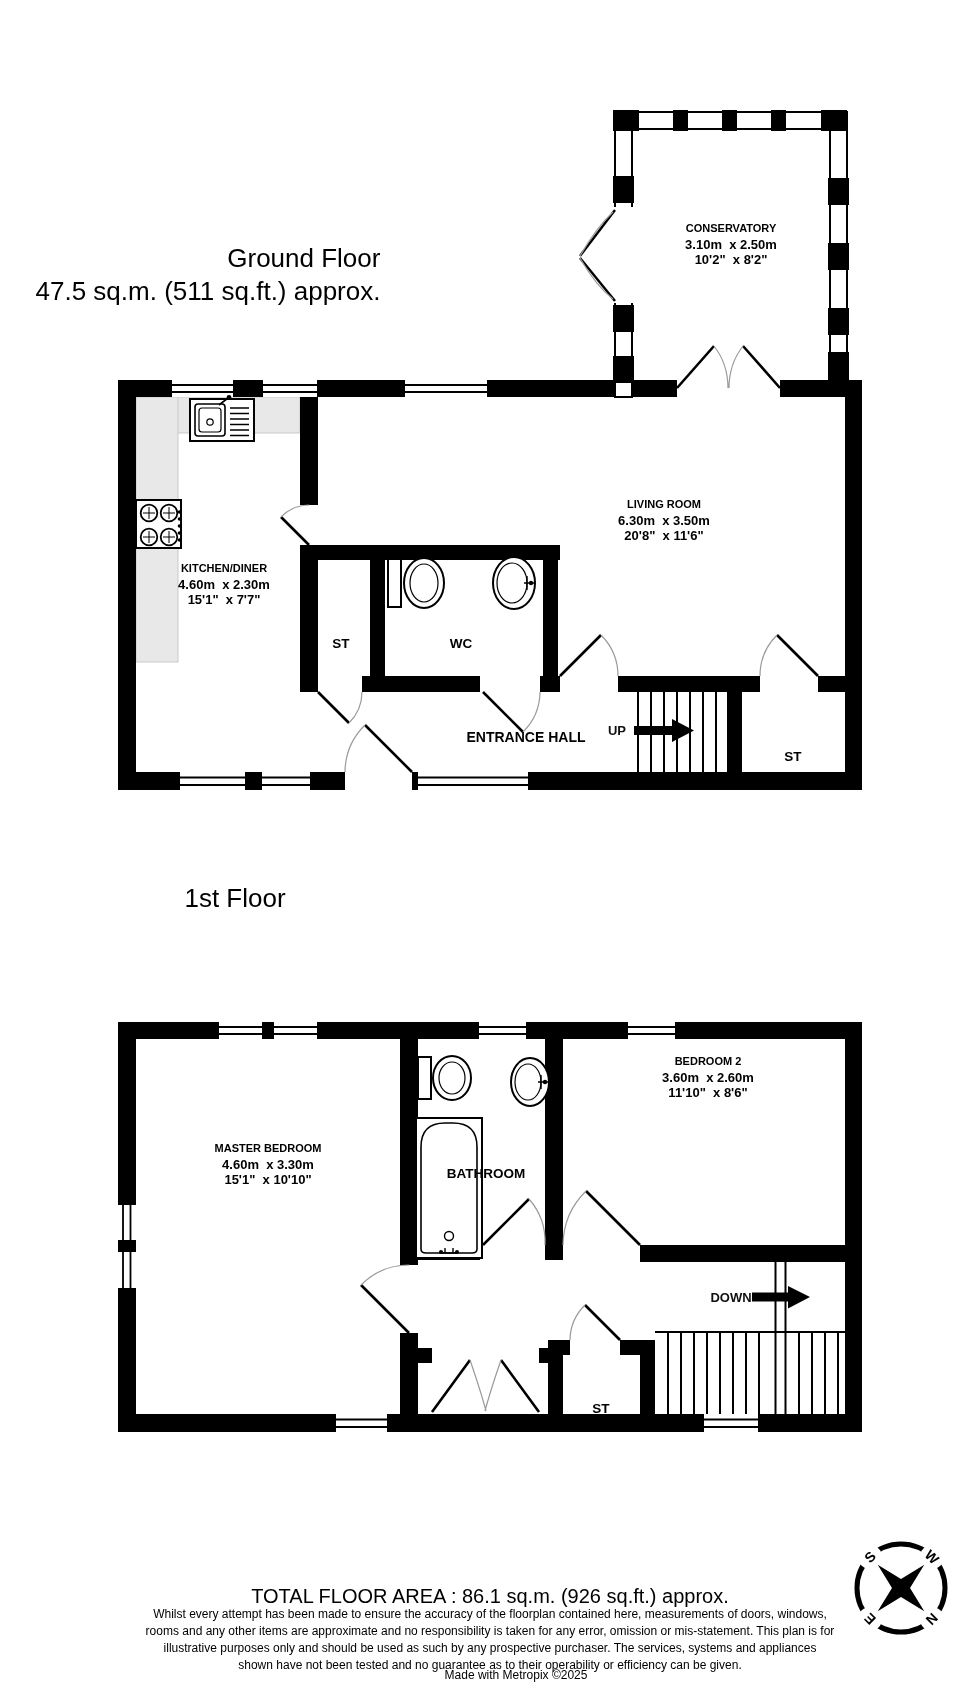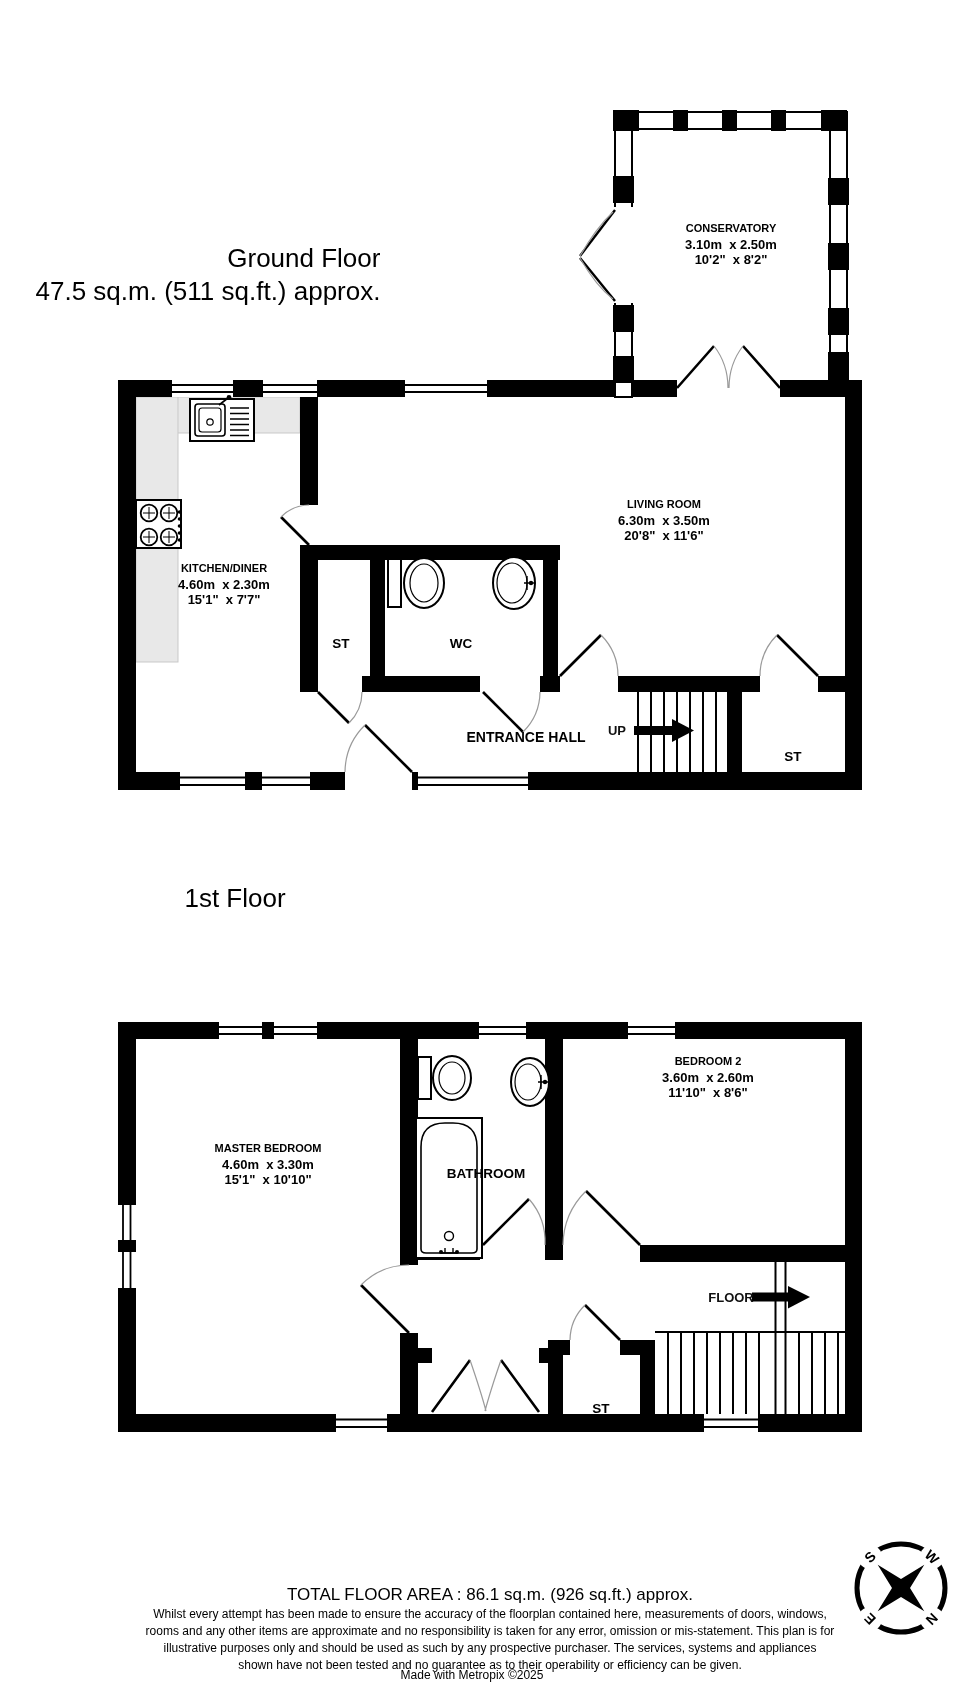--- a/index.html
+++ b/index.html
@@ -7,21 +7,21 @@
         font-family:"Liberation Sans", sans-serif;color:#000;}
   svg{position:absolute;left:0;top:0;}
   .lbl{position:absolute;transform:translateX(-50%);text-align:center;white-space:nowrap;}
   .room{font-weight:bold;font-size:13px;line-height:15.5px;}
   .room .nm{font-size:11px;}
   .room .dims{white-space:pre;}
   .small-room{font-weight:bold;font-size:13.5px;margin-top:20px;}
   .hall{font-weight:bold;font-size:14px;margin-left:48px;}
   .stair-word{font-size:13px;font-weight:700;color:#111;}
   .floor-title{font-size:26px;line-height:33px;font-weight:400;}
-  .total{font-size:17px;font-weight:400;}
+  .total{font-size:20px;font-weight:400;}
   .disclaimer{position:absolute;left:490px;transform:translateX(-50%);width:690px;
               font-size:12px;line-height:17px;text-align:center;}
   .credit{font-size:12px;}
 </style>
 </head>
 <body>
 
 <div class="page">
 
 <svg width="980" height="1686" viewBox="0 0 980 1686">
@@ -324,20 +324,20 @@
   <div class="dims">15'1"  x 10'10"</div>
 </div>
 
 <div class="lbl room" style="left:708px;top:1054px;">
   <div class="nm">BEDROOM 2</div>
   <div class="dims">3.60m  x 2.60m</div>
   <div class="dims">11'10"  x 8'6"</div>
 </div>
 
 <div class="lbl small-room" style="left:486px;top:1146px;">BATHROOM</div>
-<div class="lbl stair-word" style="left:731px;top:1290px;">FLOOR</div>
+<div class="lbl stair-word" style="left:731px;top:1290px;">DOWN</div>
 <div class="lbl small-room" style="left:601px;top:1381px;">ST</div>
 
 <div class="lbl total" style="left:490px;top:1585px;">TOTAL FLOOR AREA : 86.1 sq.m. (926 sq.ft.) approx.</div>
 <div class="disclaimer" style="top:1606px;">Whilst every attempt has been made to ensure the accuracy of the floorplan contained here, measurements of doors, windows, rooms and any other items are approximate and no responsibility is taken for any error, omission or mis-statement. This plan is for illustrative purposes only and should be used as such by any prospective purchaser. The services, systems and appliances shown have not been tested and no guarantee as to their operability or efficiency can be given.</div>
-<div class="lbl credit" style="left:472px;top:1668px;">Made with Metropix ©2025</div>
+<div class="lbl credit" style="left:516px;top:1668px;">Made with Metropix ©2025</div>
 
 </div>
 
 </body></html>

